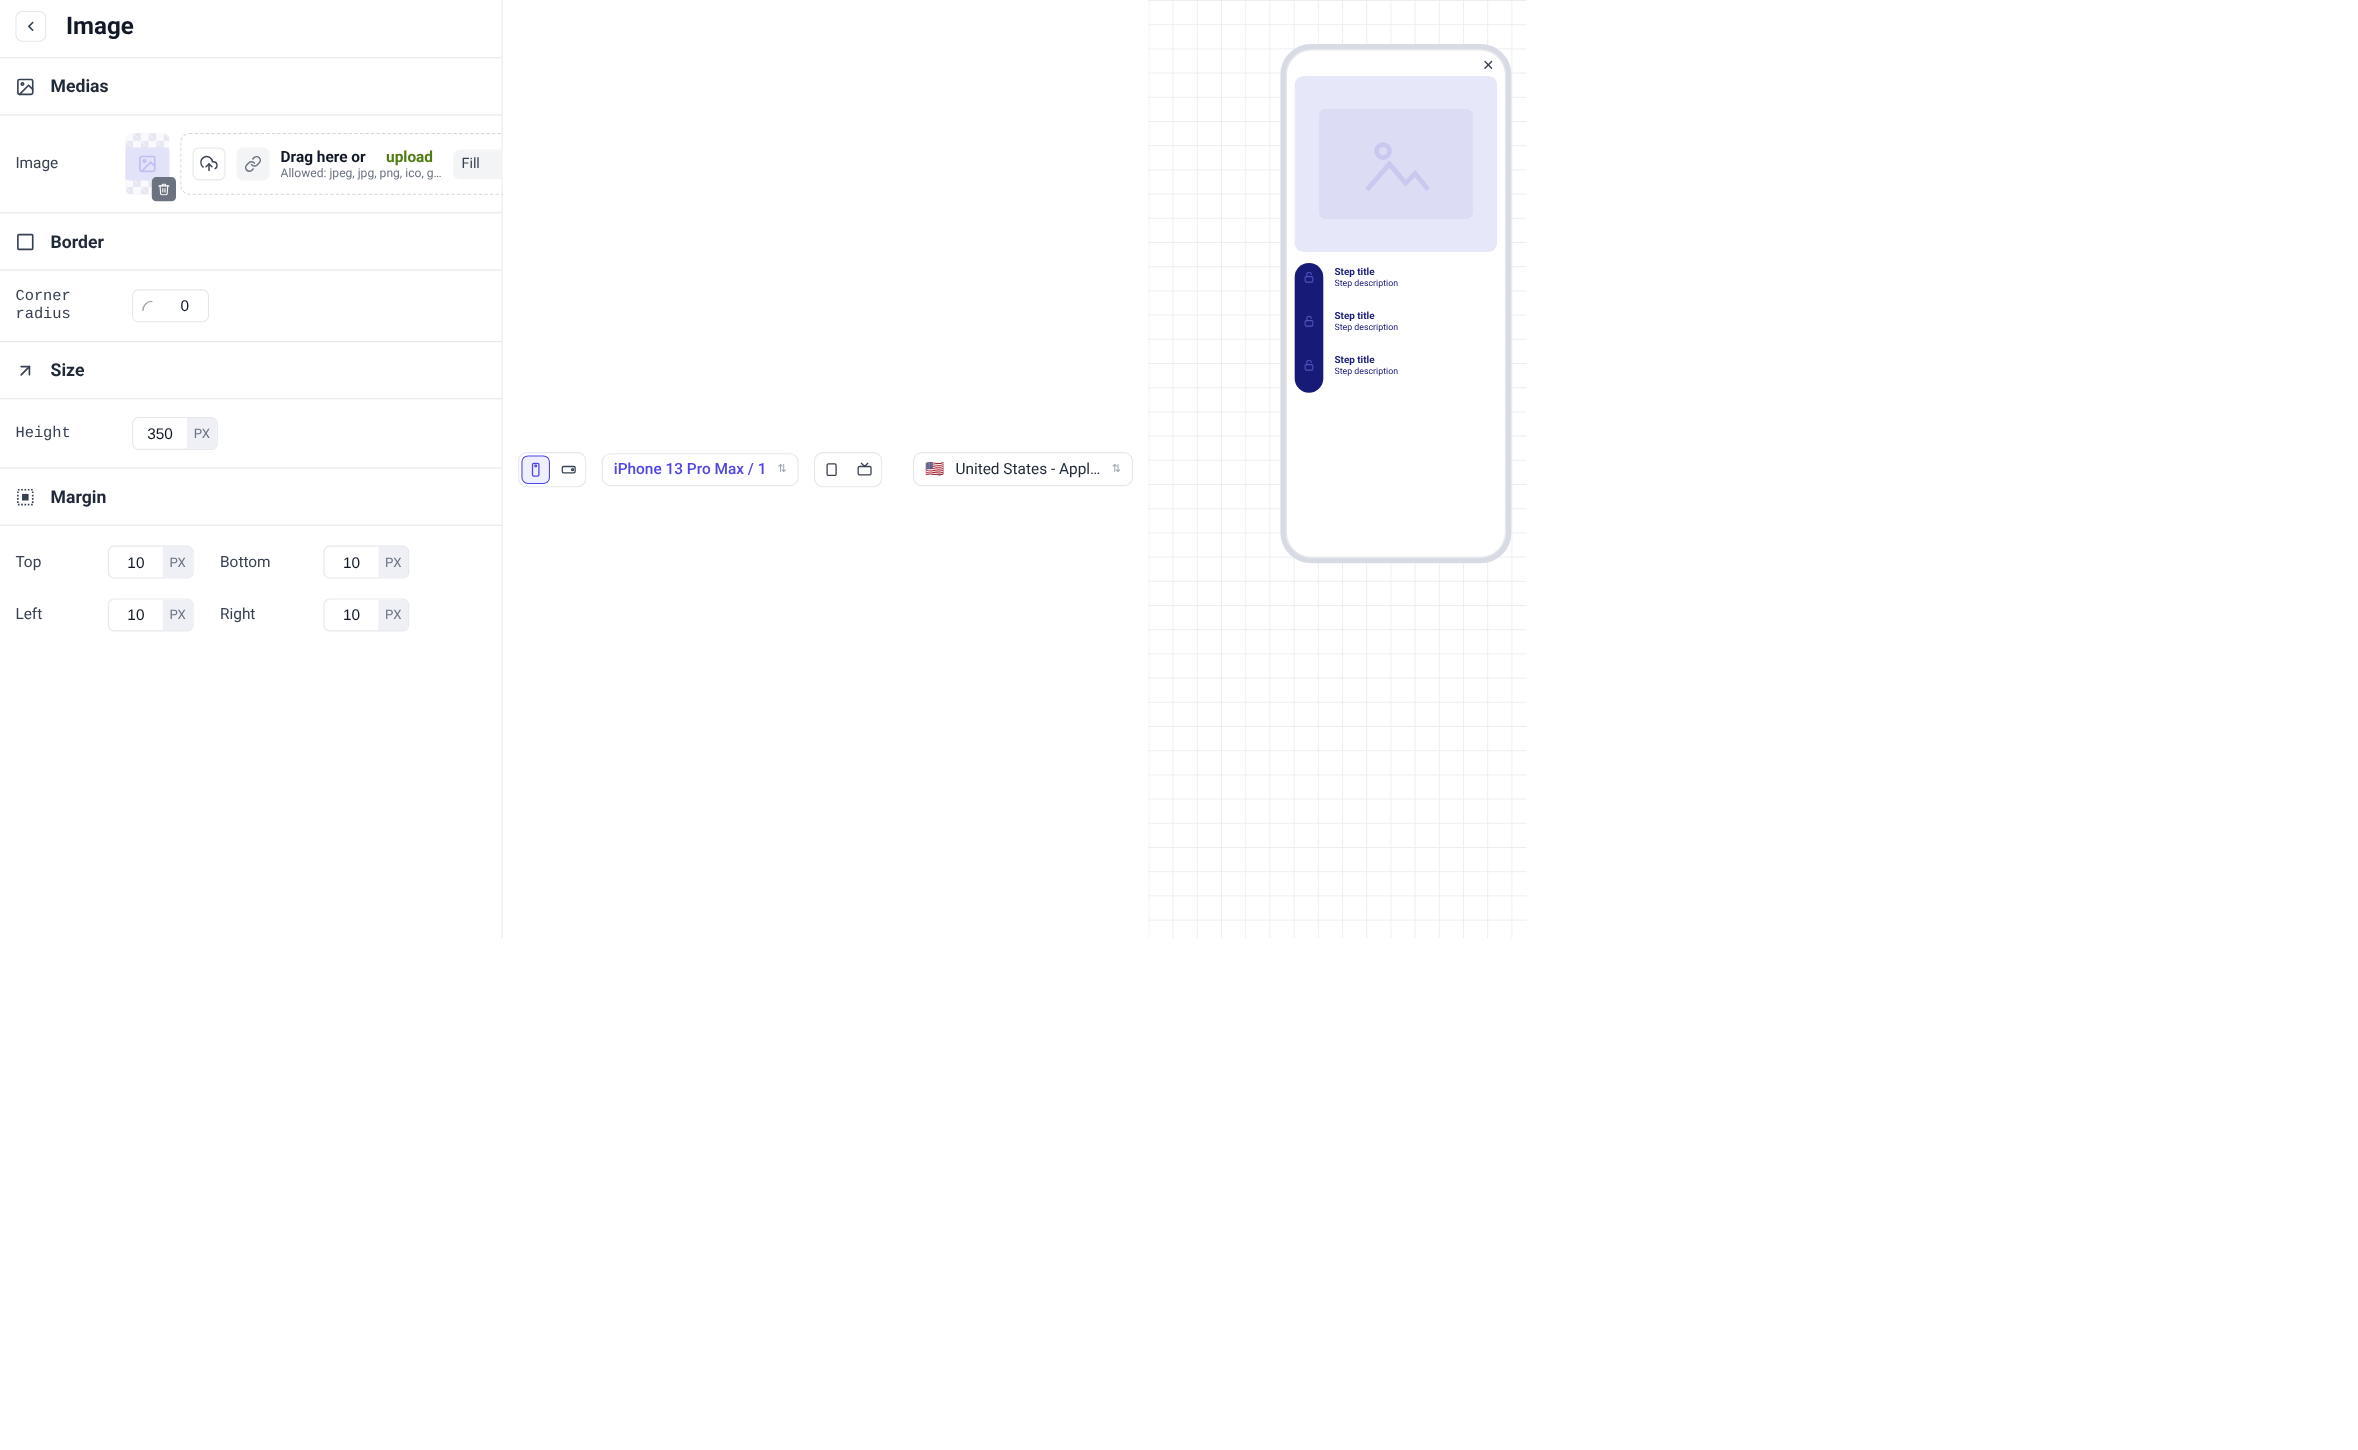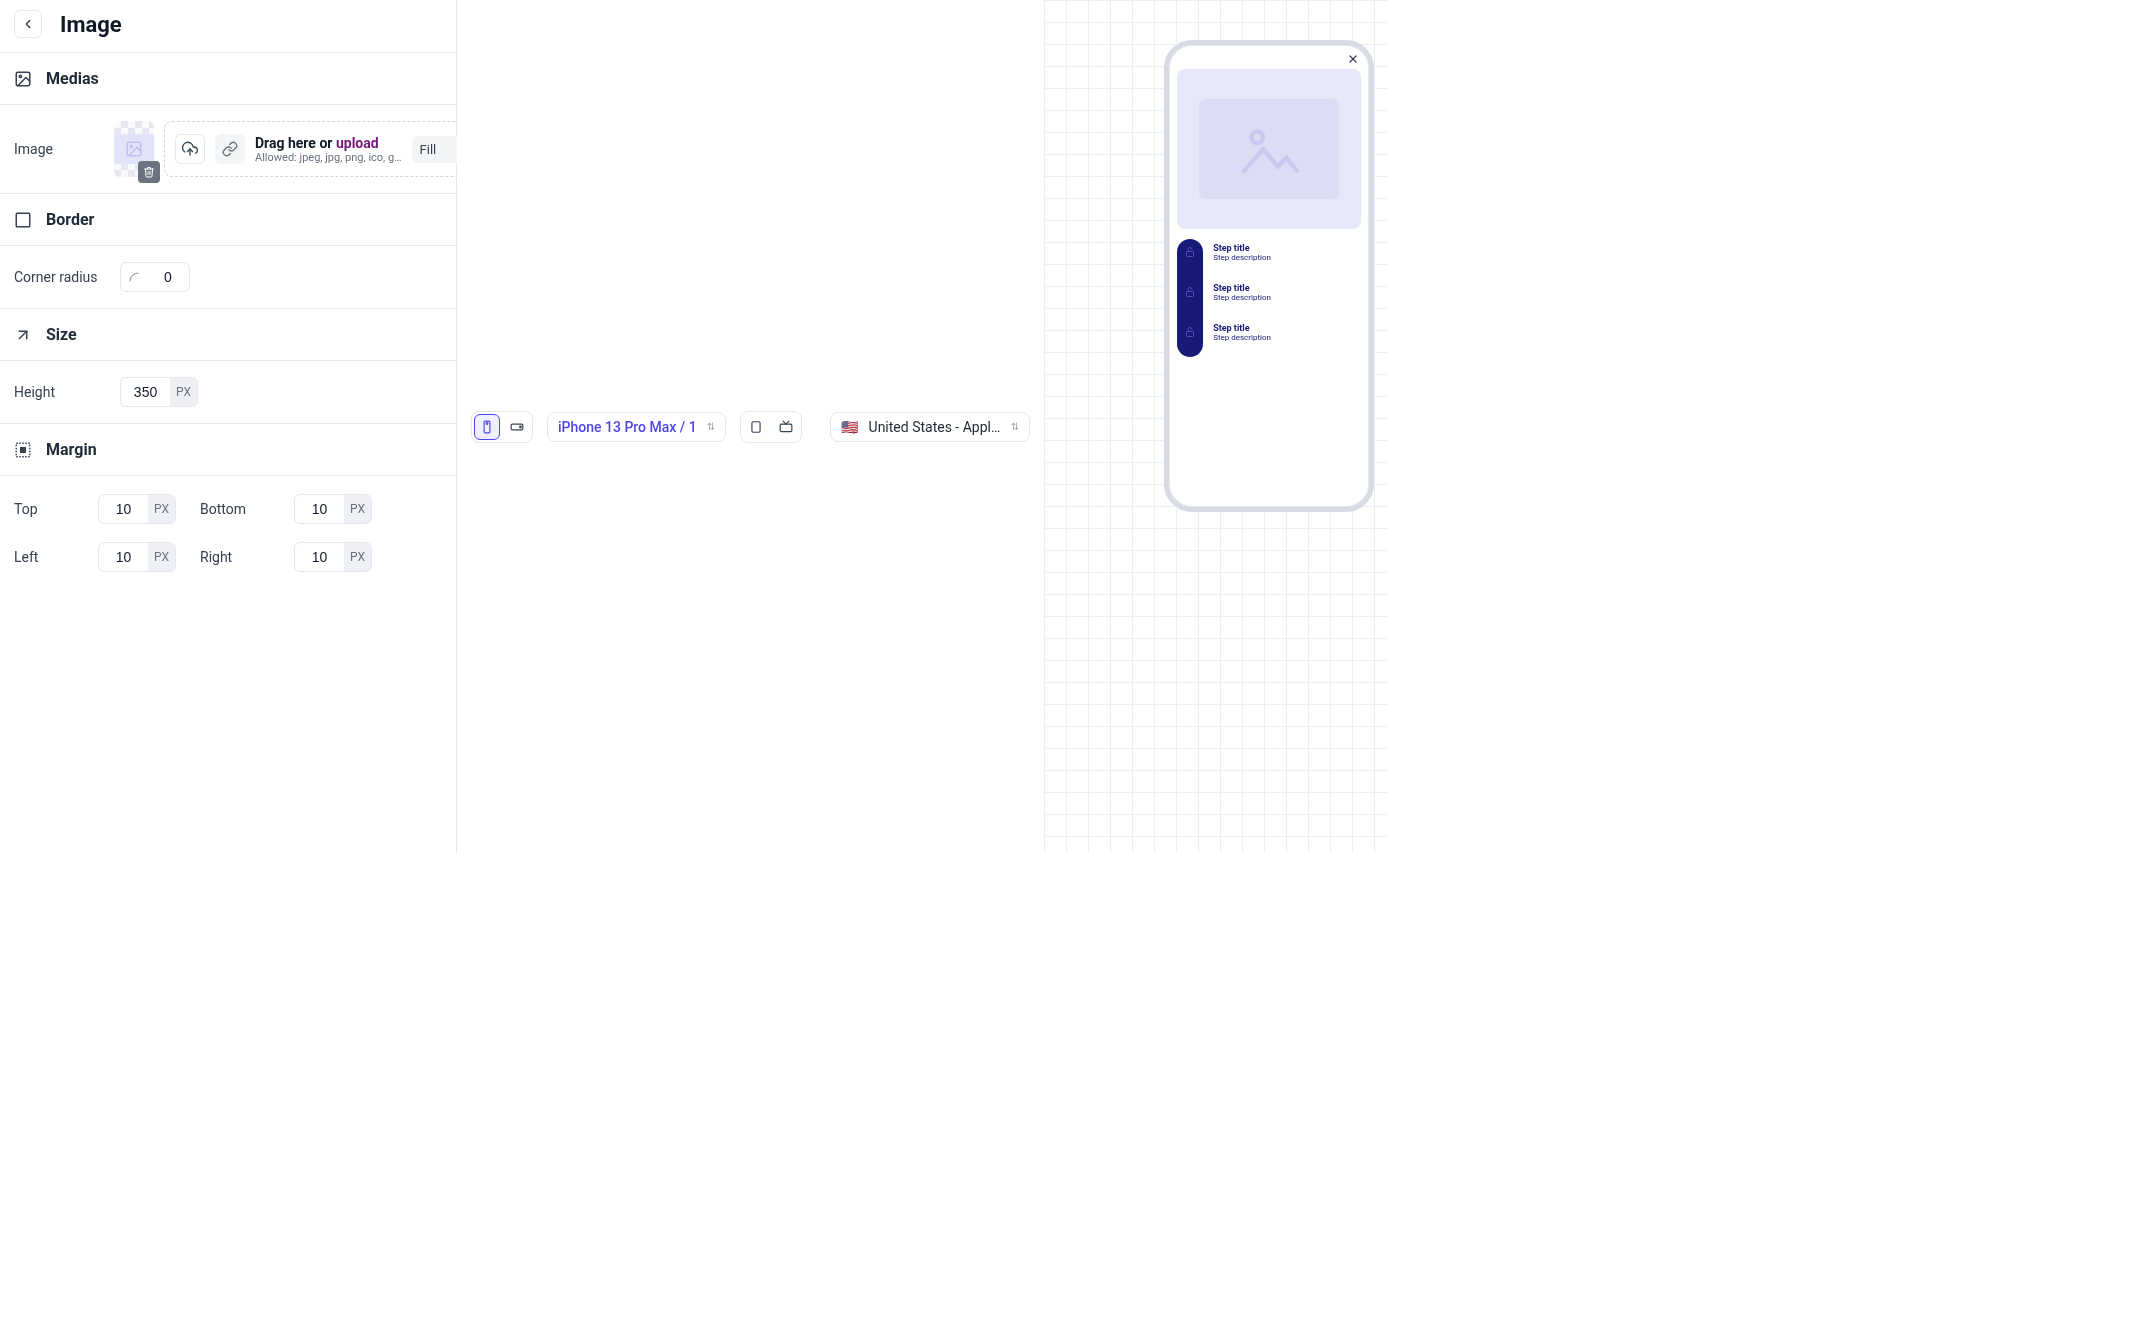--- a/index.html
+++ b/index.html
@@ -64,20 +64,21 @@
     align-items: center;
     padding: 16px 14px;
     border-bottom: 1px solid #e5e7eb;
     gap: 16px;
   }
   .row-label {
     font-size: 14px;
     color: #374151;
     width: 90px;
     flex-shrink: 0;
+    font-family: Liberation Mono, monospace;
   }
 
   
   .image-upload-wrap {
     display: flex;
     align-items: center;
     gap: 10px;
     padding: 16px 14px;
     border-bottom: 1px solid #e5e7eb;
   }
@@ -128,21 +129,21 @@
   .dz-btn {
     width: 30px; height: 30px;
     border-radius: 6px;
     display:flex;align-items:center;justify-content:center;
     cursor:pointer;
   }
   .dz-btn.active { border: 1px solid #e5e7eb; background:#fff; }
   .dz-btn.inactive { background:#f3f4f6; }
   .dz-text { flex:1; overflow:hidden; }
   .dz-title { font-size: 14px; font-weight:700; color:#111827; white-space:nowrap; }
-  .dz-title .upl { color:#701a75; }
+  .dz-title .upl { color:#4d7c0f;margin-left:15px; }
   .dz-sub { font-size: 11px; color:#6b7280; white-space:nowrap; overflow:hidden; text-overflow:ellipsis; }
   .fill-select {
     background:#f3f4f6;
     border-radius:6px;
     padding: 6px 8px;
     font-size:13px;
     color:#374151;
     display:flex;align-items:center;gap:22px;
     cursor:pointer;
   }

